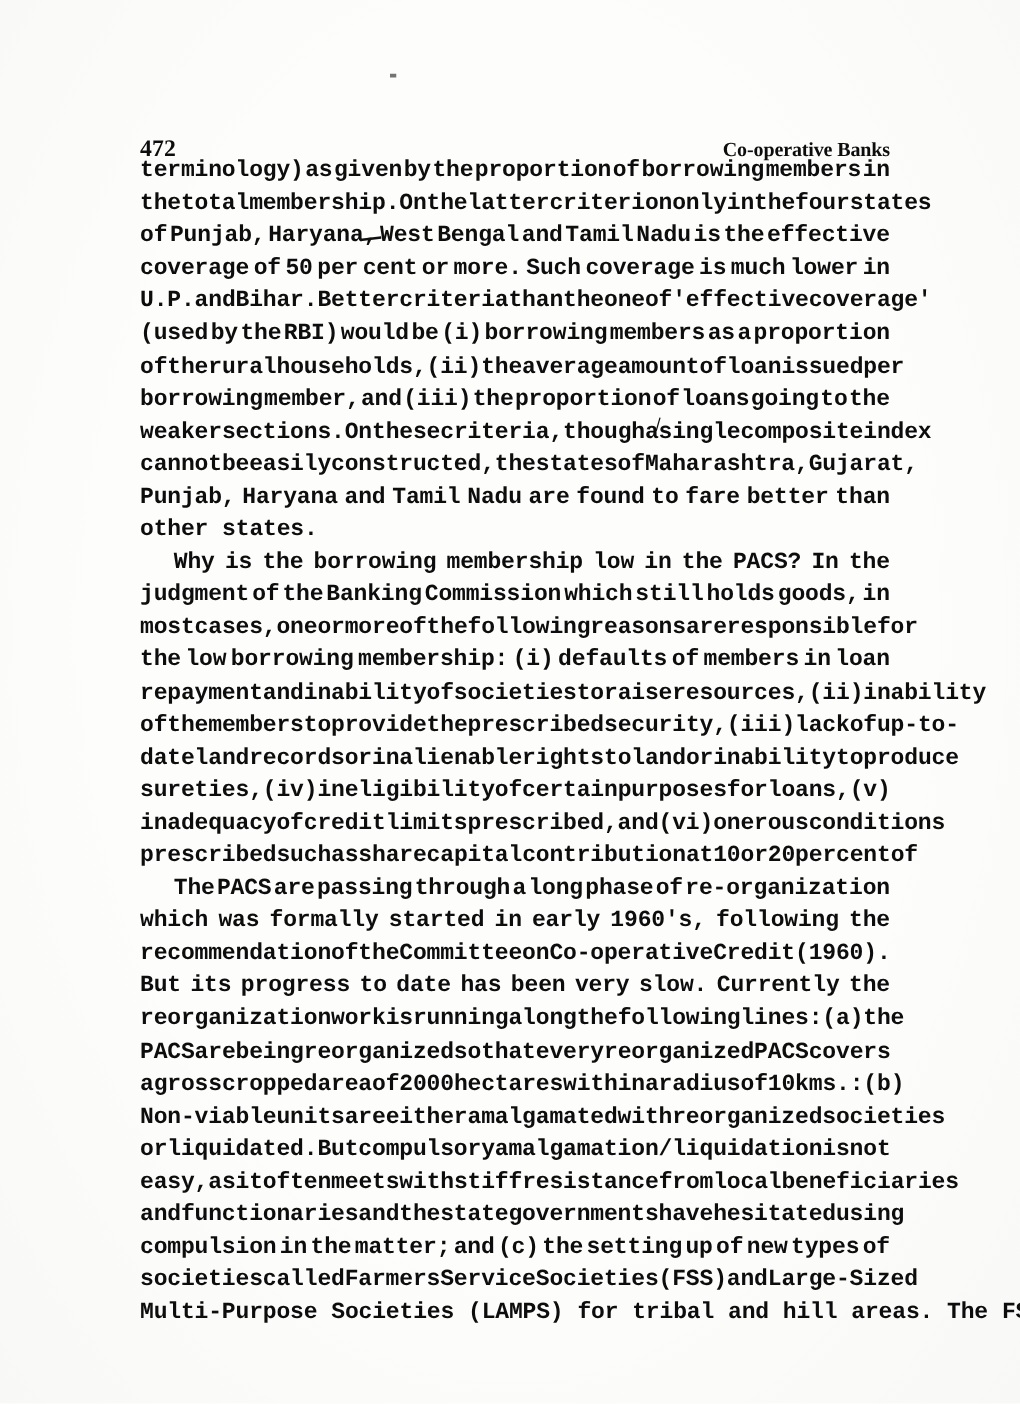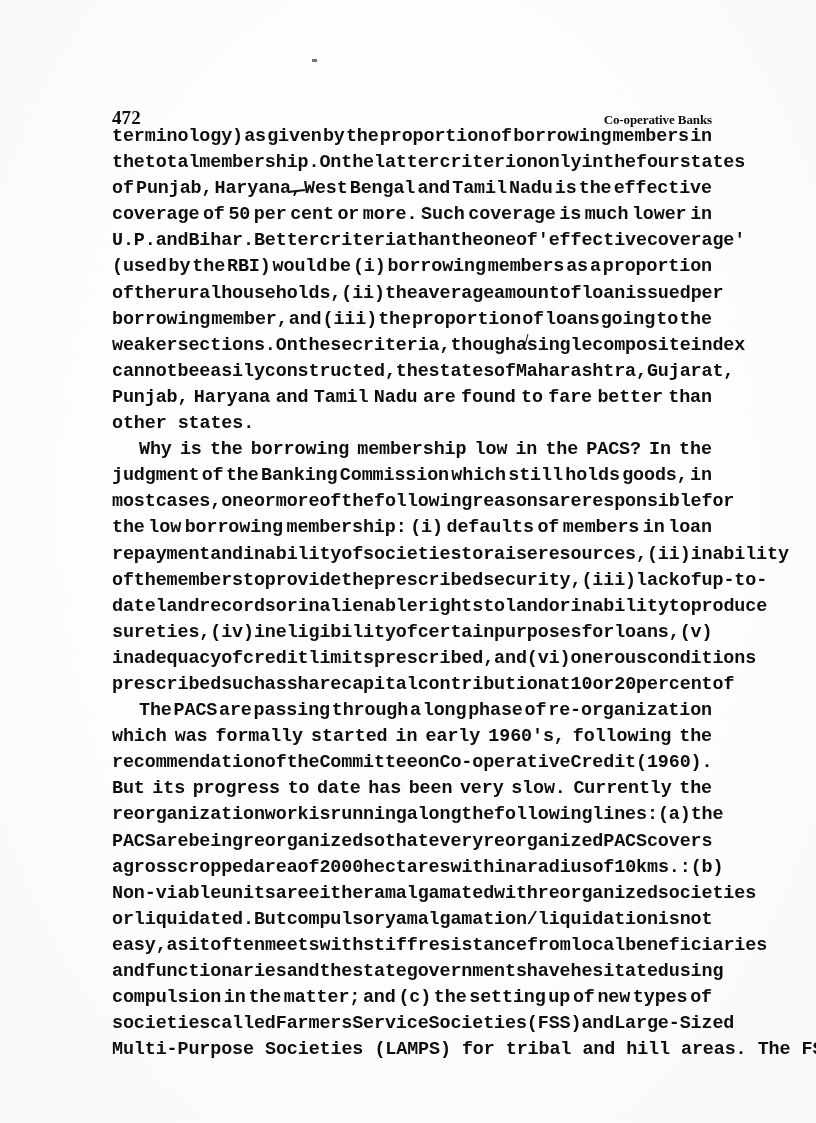--- a/index.html
+++ b/index.html
@@ -40,21 +40,21 @@
     top: 80px;
     width: 600px;
     display: flex;
     justify-content: space-between;
     align-items: baseline;
     font-size: 19.5px;
     font-weight: bold;
     letter-spacing: .1px;
   }
   .folio { font-size: 19px; }
-  .head-title { font-size: 13px; letter-spacing: -.1px; margin-top: 32px; }
+  .head-title { font-size: 16px; letter-spacing: -.1px; margin-top: 32px; }
 
   .body-block {
     position: absolute;
     left: 112px;
     top: 124px;
     width: 600px;
     font-family: Liberation Mono, monospace;
   }
   .para {
     margin: 0;

